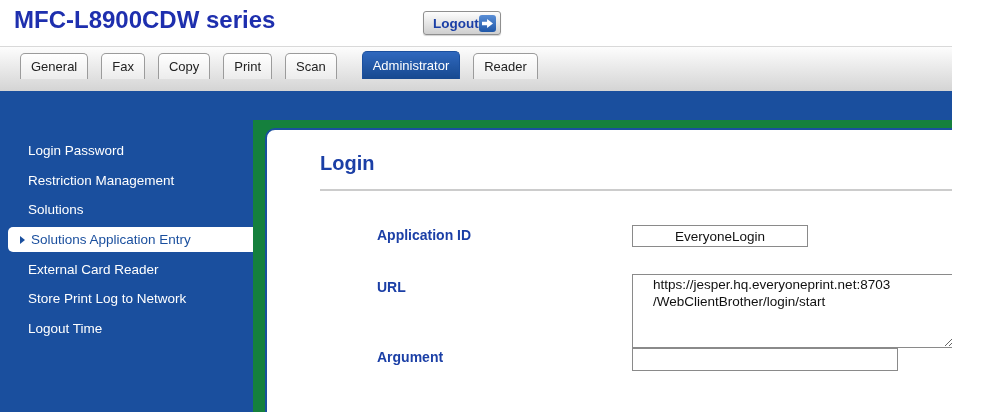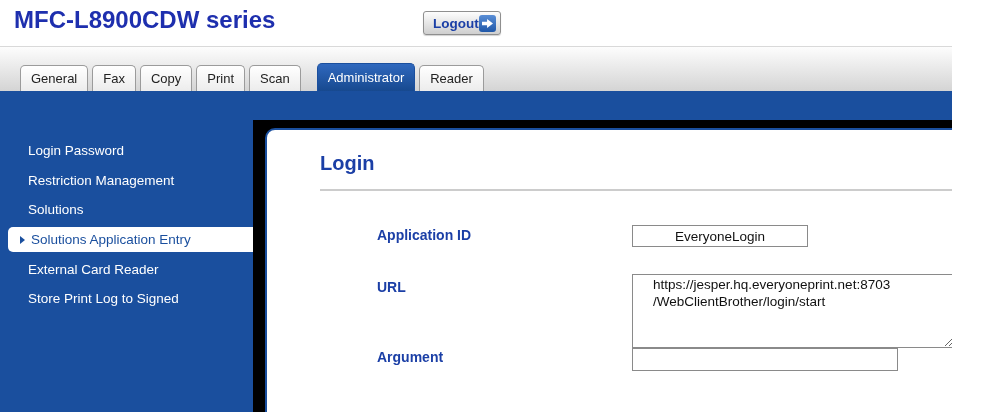--- a/index.html
+++ b/index.html
@@ -57,24 +57,24 @@
 
   
   .tabstrip {
     position: absolute;
     top: 47px; left: 0; right: 0;
     height: 44px;
     background: linear-gradient(#fdfdfd, #d4d4d4);
   }
   .tabs {
     position: absolute;
-    left: 20px; bottom: 0;
+    left: 20px; bottom: 12px;
     display: flex;
     align-items: flex-end;
-    gap: 4px;
+    gap: 13px;
   }
   .tab {
     height: 25px;
     line-height: 25px;
     padding: 0 10px;
     background: linear-gradient(#ffffff, #ececec);
     border: 1px solid #9b9b9b;
     border-bottom: none;
     border-radius: 5px 5px 0 0;
     font-size: 13px;
@@ -93,21 +93,21 @@
     margin-left: 12px;
     background: linear-gradient(var(--active-tab-top, #2f68be), #17498f);
     border-color: var(--brand-blue, #1a4f9e);
     color: #fff;
   }
 
   
   .main {
     position: absolute;
     top: 91px; left: 0; right: 0; bottom: 0;
-    background: #000000;
+    background: #15803d;
   }
   .band {
     position: absolute;
     top: 0; left: 0; right: 0;
     height: 29px;
     background: var(--brand-blue, #1a4f9e);
     z-index: 0;
   }
   .sidebar {
     position: absolute;
@@ -242,21 +242,22 @@
     <div class="sidebar">
       <ul>
         <li>Login Password</li>
         <li>Restriction Management</li>
         <li>Solutions</li>
         <li class="selected">
           <span class="tri"></span>
           <span>Solutions Application Entry</span>
         </li>
         <li>External Card Reader</li>
-        <li>Store Print Log to Signed</li>
+        <li>Store Print Log to Network</li>
+        <li>Logout Time</li>
       </ul>
     </div>
 
     <div class="panel">
       <h2 class="section-heading">Login</h2>
       <div class="rule"></div>
 
       <span class="field-label lbl-appid">Application ID</span>
       <input class="text-input in-appid" type="text" value="EveryoneLogin" style="">
 

